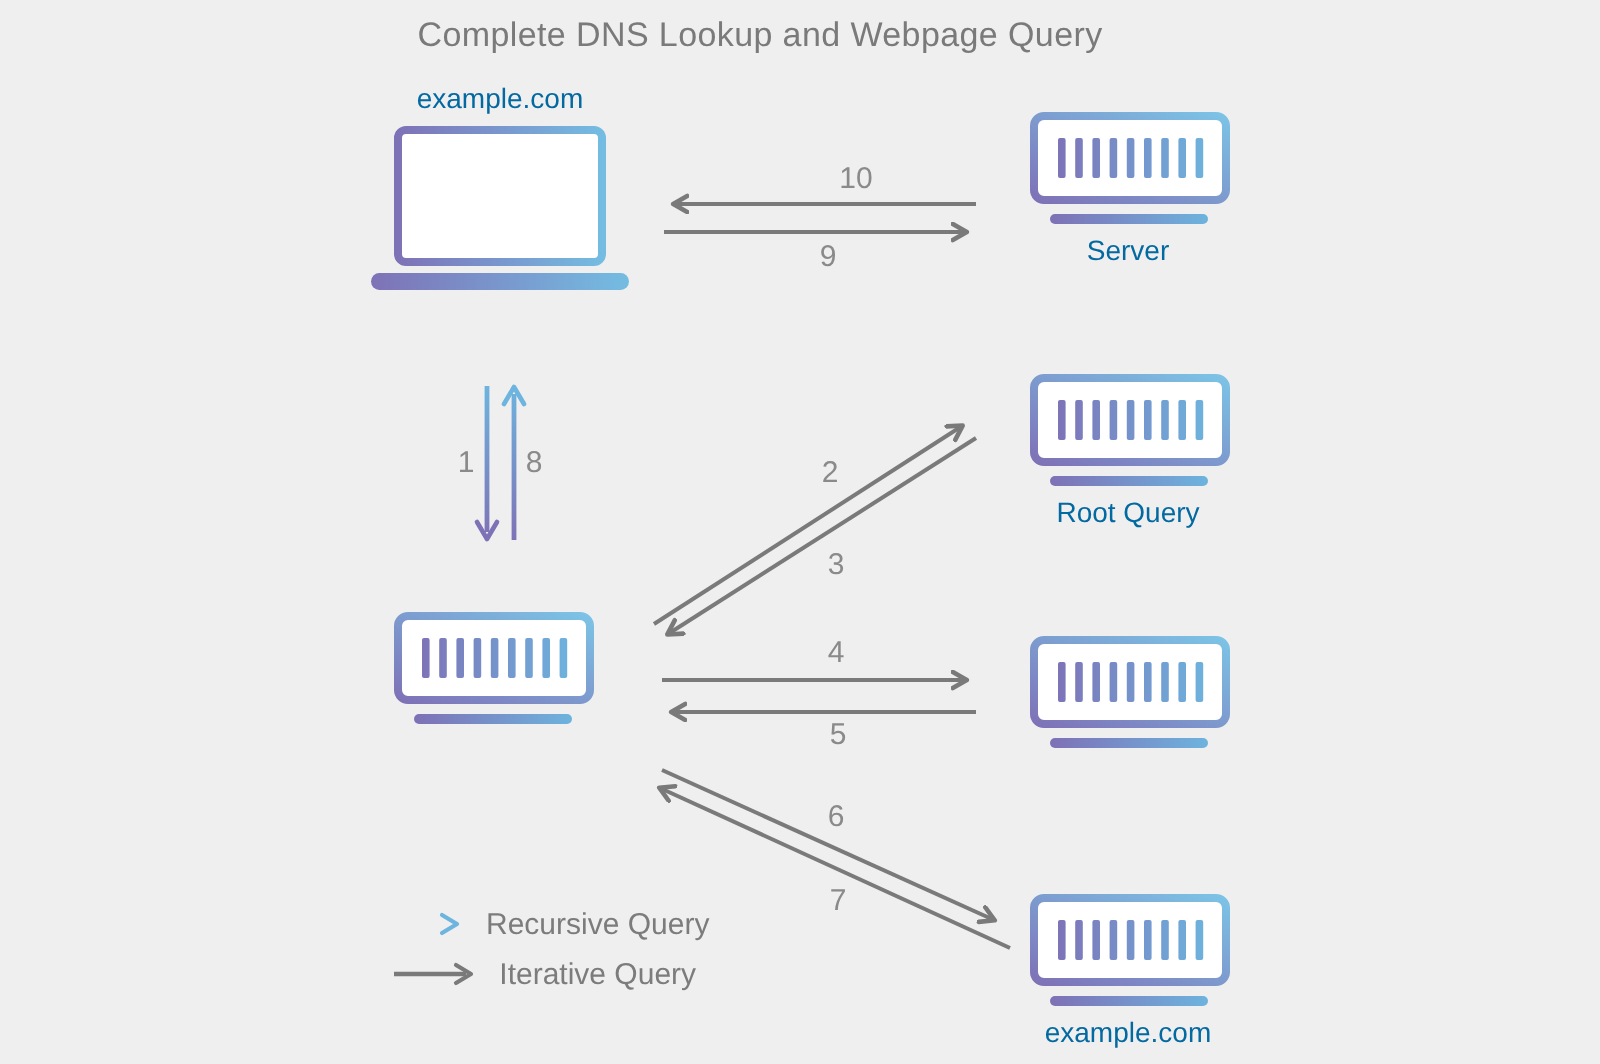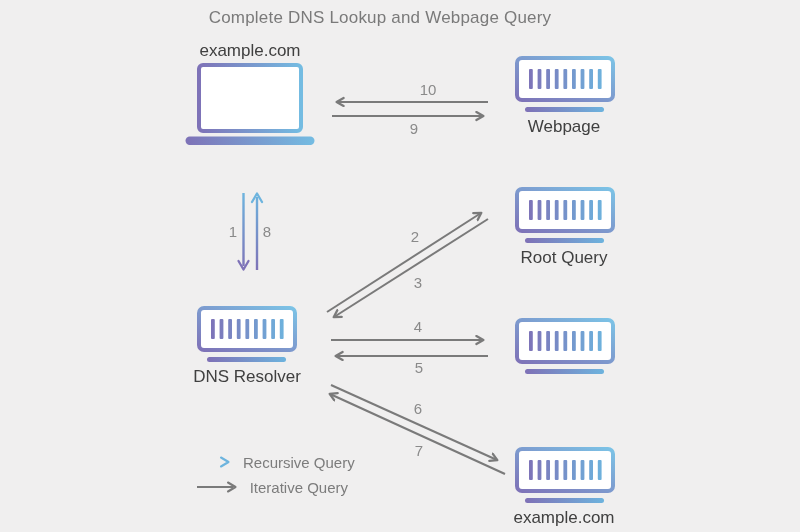--- a/index.html
+++ b/index.html
@@ -5,21 +5,21 @@
   html,body{margin:0;padding:0;background:#f0efef;}
   .canvas{
     position:relative;width:800px;height:532px;background:#f0efef;
     font-family:"Liberation Sans",sans-serif;overflow:hidden;
   }
   .title{
     position:absolute;top:8px;left:0;width:760px;text-align:center;
     font-size:17px;color:#7a7a7a;letter-spacing:.2px;
   }
   .node-label{
-    position:absolute;font-size:17px;color:#404040;text-align:center;width:130px;
+    position:absolute;font-size:14px;color:#0369a1;text-align:center;width:130px;
   }
   .icon{position:absolute;display:block;}
   .arrows{position:absolute;left:0;top:0;width:800px;height:532px;}
   .num{
     position:absolute;width:26px;text-align:center;
     font-size:15px;color:#8a8a8a;
   }
   .legend{position:absolute;left:189px;top:453px;}
   .legend-row{display:flex;align-items:center;height:18px;margin-bottom:7px;justify-content:center;}
   .legend-row svg{display:block;}
@@ -62,21 +62,21 @@
       <rect x="31.2" y="13" width="3.8" height="20" rx="1"></rect>
         <rect x="39.8" y="13" width="3.8" height="20" rx="1"></rect>
       <rect x="48.4" y="13" width="3.8" height="20" rx="1"></rect>
         <rect x="57" y="13" width="3.8" height="20" rx="1"></rect>
       <rect x="65.6" y="13" width="3.8" height="20" rx="1"></rect>
         <rect x="74.2" y="13" width="3.8" height="20" rx="1"></rect>
       <rect x="82.8" y="13" width="3.8" height="20" rx="1"></rect>
     </g>
     <rect x="10" y="51" width="79" height="5" rx="2.5" fill="url(#bgA)"></rect>
   </svg>
-  <div class="node-label" style="left:499px;top:117px;">Webpage</div>
+  <div class="node-label" style="left:499px;top:117px;">Server</div>
 
   <svg class="icon" style="left:515px;top:187px;" width="100" height="62" viewBox="0 0 100 62">
     <defs>
       <linearGradient id="sgB" x1="0" y1="1" x2="1" y2="0">
         <stop offset="0" stop-color="#7e72b7"></stop>
           <stop offset="1" stop-color="#7cc3e6"></stop>
       </linearGradient>
       <linearGradient id="bgB" gradientUnits="userSpaceOnUse" x1="12" y1="0" x2="90" y2="0">
         <stop offset="0" stop-color="#7e72b7"></stop>
           <stop offset="1" stop-color="#6db4de"></stop>
@@ -169,21 +169,20 @@
       <rect x="31.2" y="13" width="3.8" height="20" rx="1"></rect>
         <rect x="39.8" y="13" width="3.8" height="20" rx="1"></rect>
       <rect x="48.4" y="13" width="3.8" height="20" rx="1"></rect>
         <rect x="57" y="13" width="3.8" height="20" rx="1"></rect>
       <rect x="65.6" y="13" width="3.8" height="20" rx="1"></rect>
         <rect x="74.2" y="13" width="3.8" height="20" rx="1"></rect>
       <rect x="82.8" y="13" width="3.8" height="20" rx="1"></rect>
     </g>
     <rect x="10" y="51" width="79" height="5" rx="2.5" fill="url(#bgE)"></rect>
   </svg>
-  <div class="node-label" style="left:182px;top:367px;">DNS Resolver</div>
 
   <svg class="arrows" viewBox="0 0 800 532">
     <defs>
       <marker id="ah" markerUnits="userSpaceOnUse" markerWidth="14" markerHeight="14" refX="7.6" refY="5" orient="auto">
         <path d="M1,1 L8,5 L1,9" fill="none" stroke="#7a7a7a" stroke-width="2.3" stroke-linecap="round" stroke-linejoin="round"></path>
       </marker>
       <linearGradient id="vG" gradientUnits="userSpaceOnUse" x1="0" y1="193" x2="0" y2="270">
         <stop offset="0" stop-color="#6db4de"></stop>
           <stop offset="1" stop-color="#7e72b7"></stop>
       </linearGradient>

